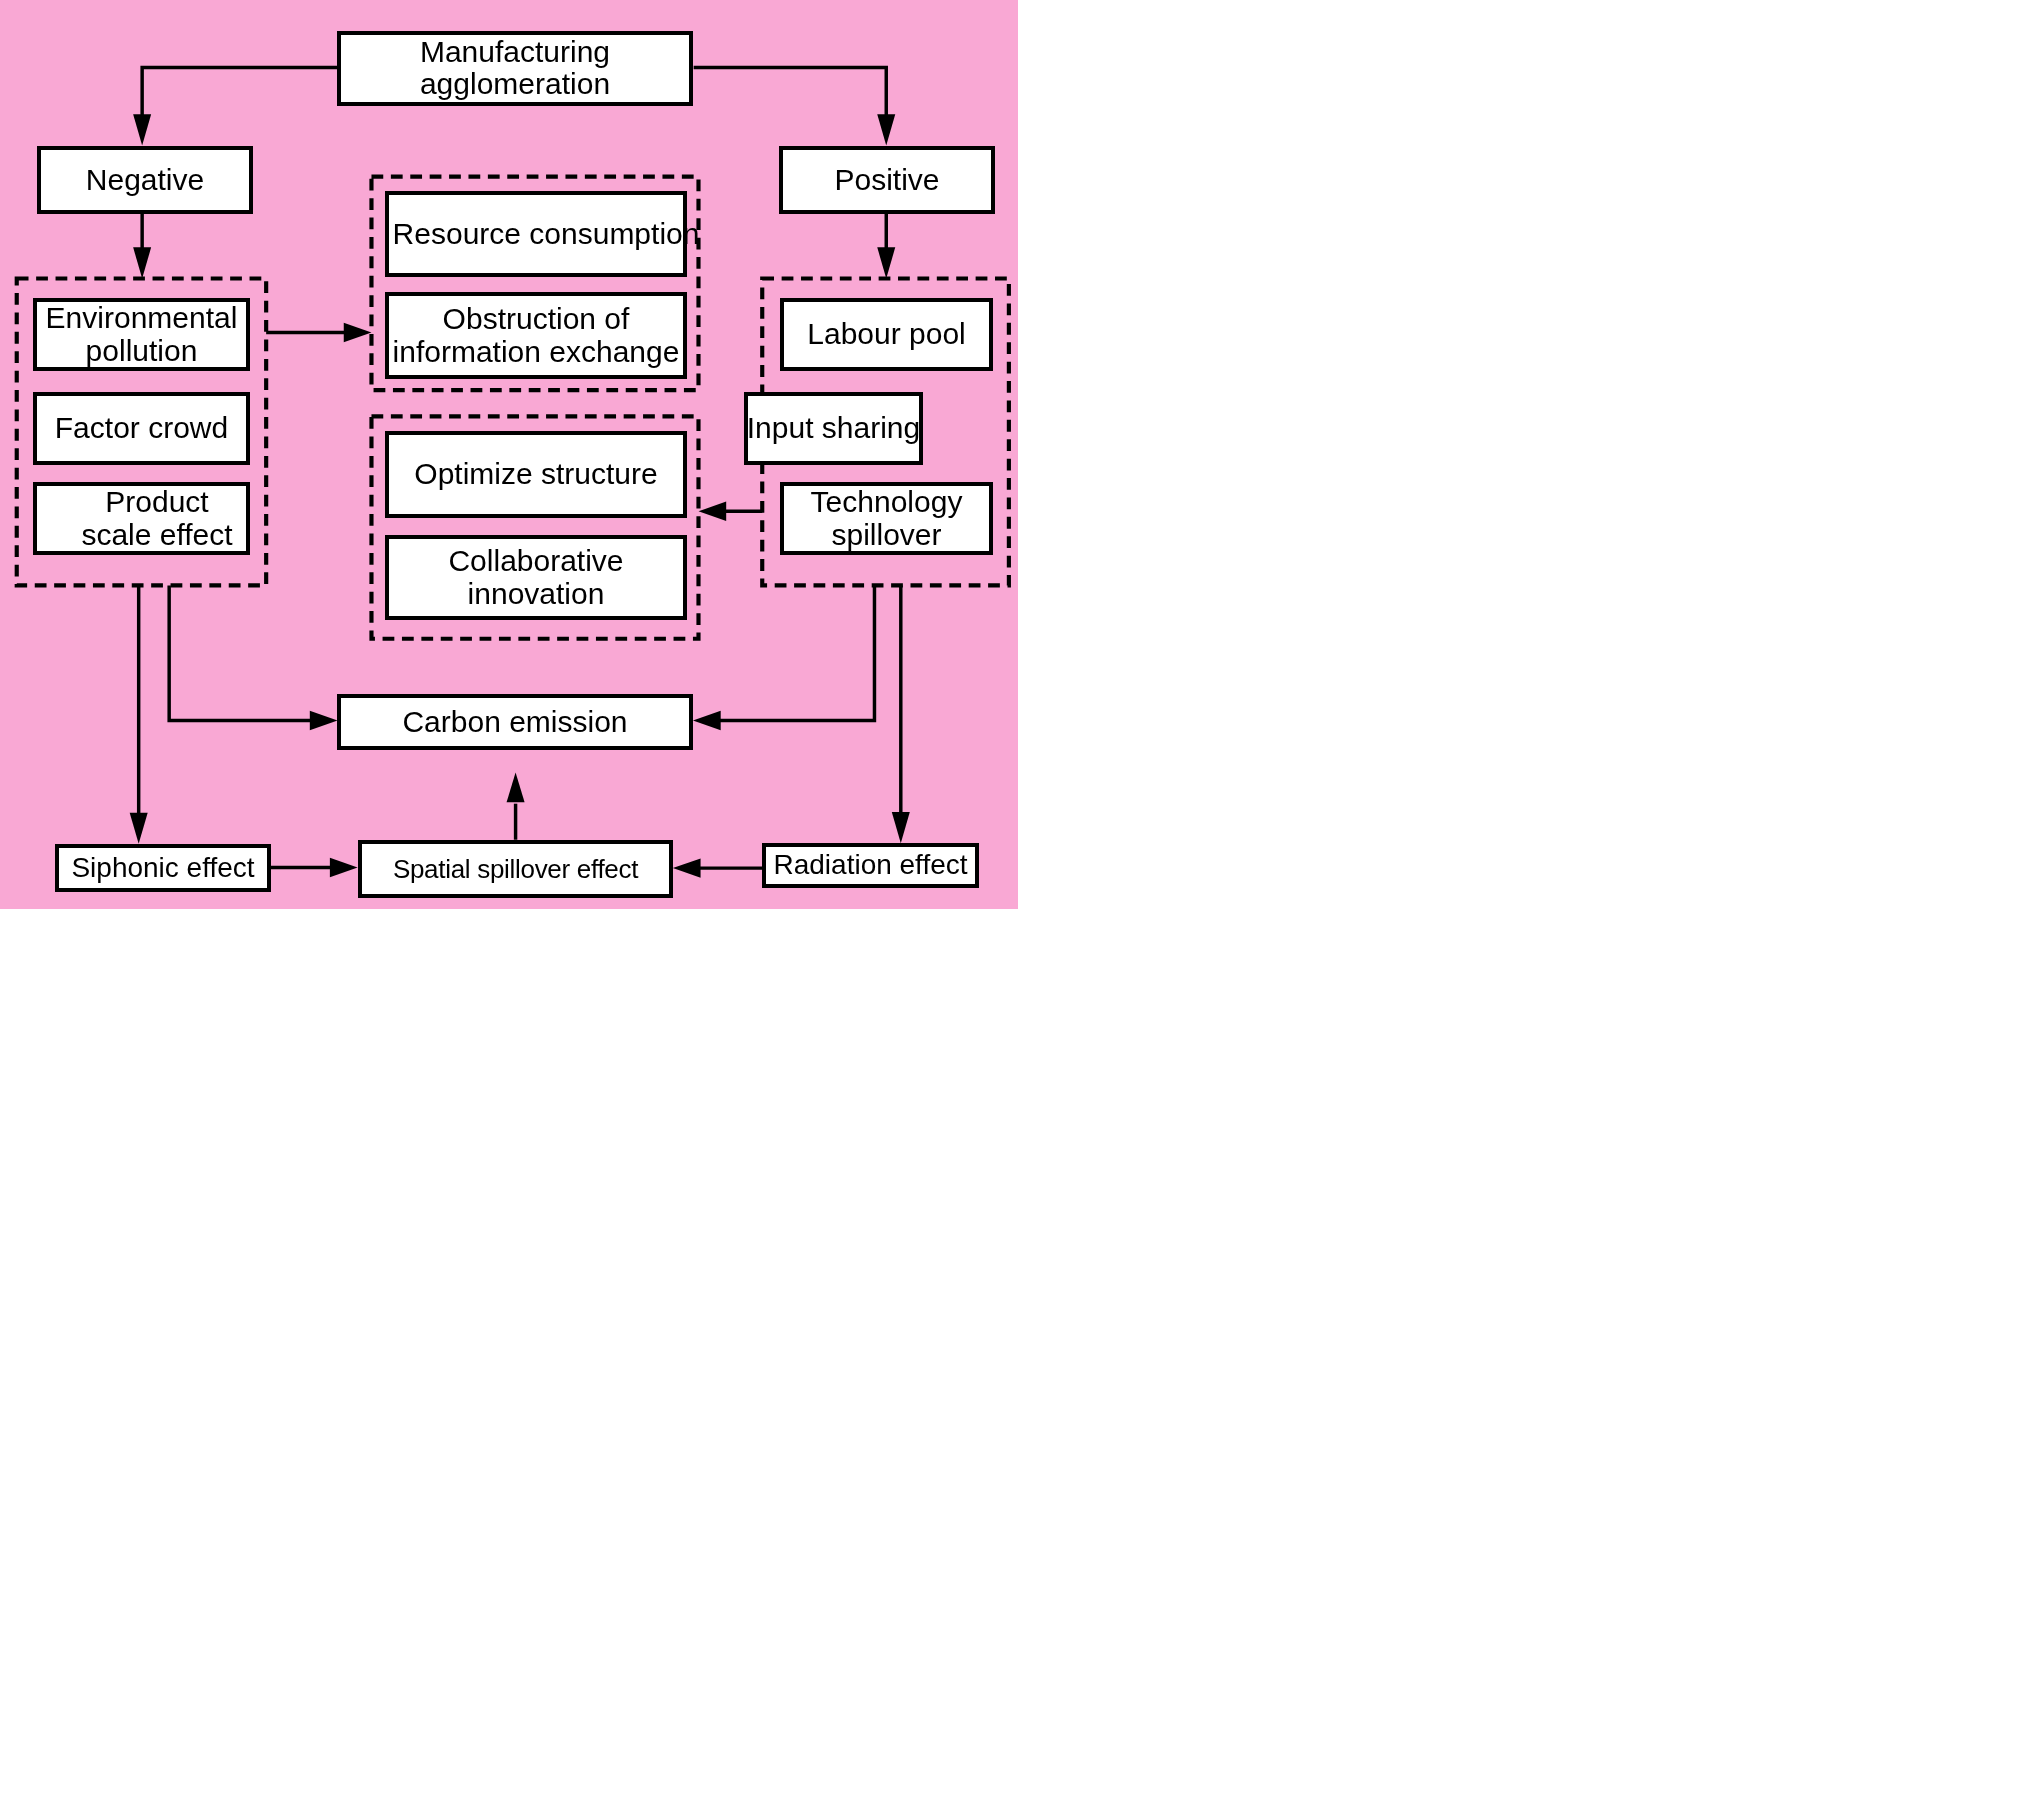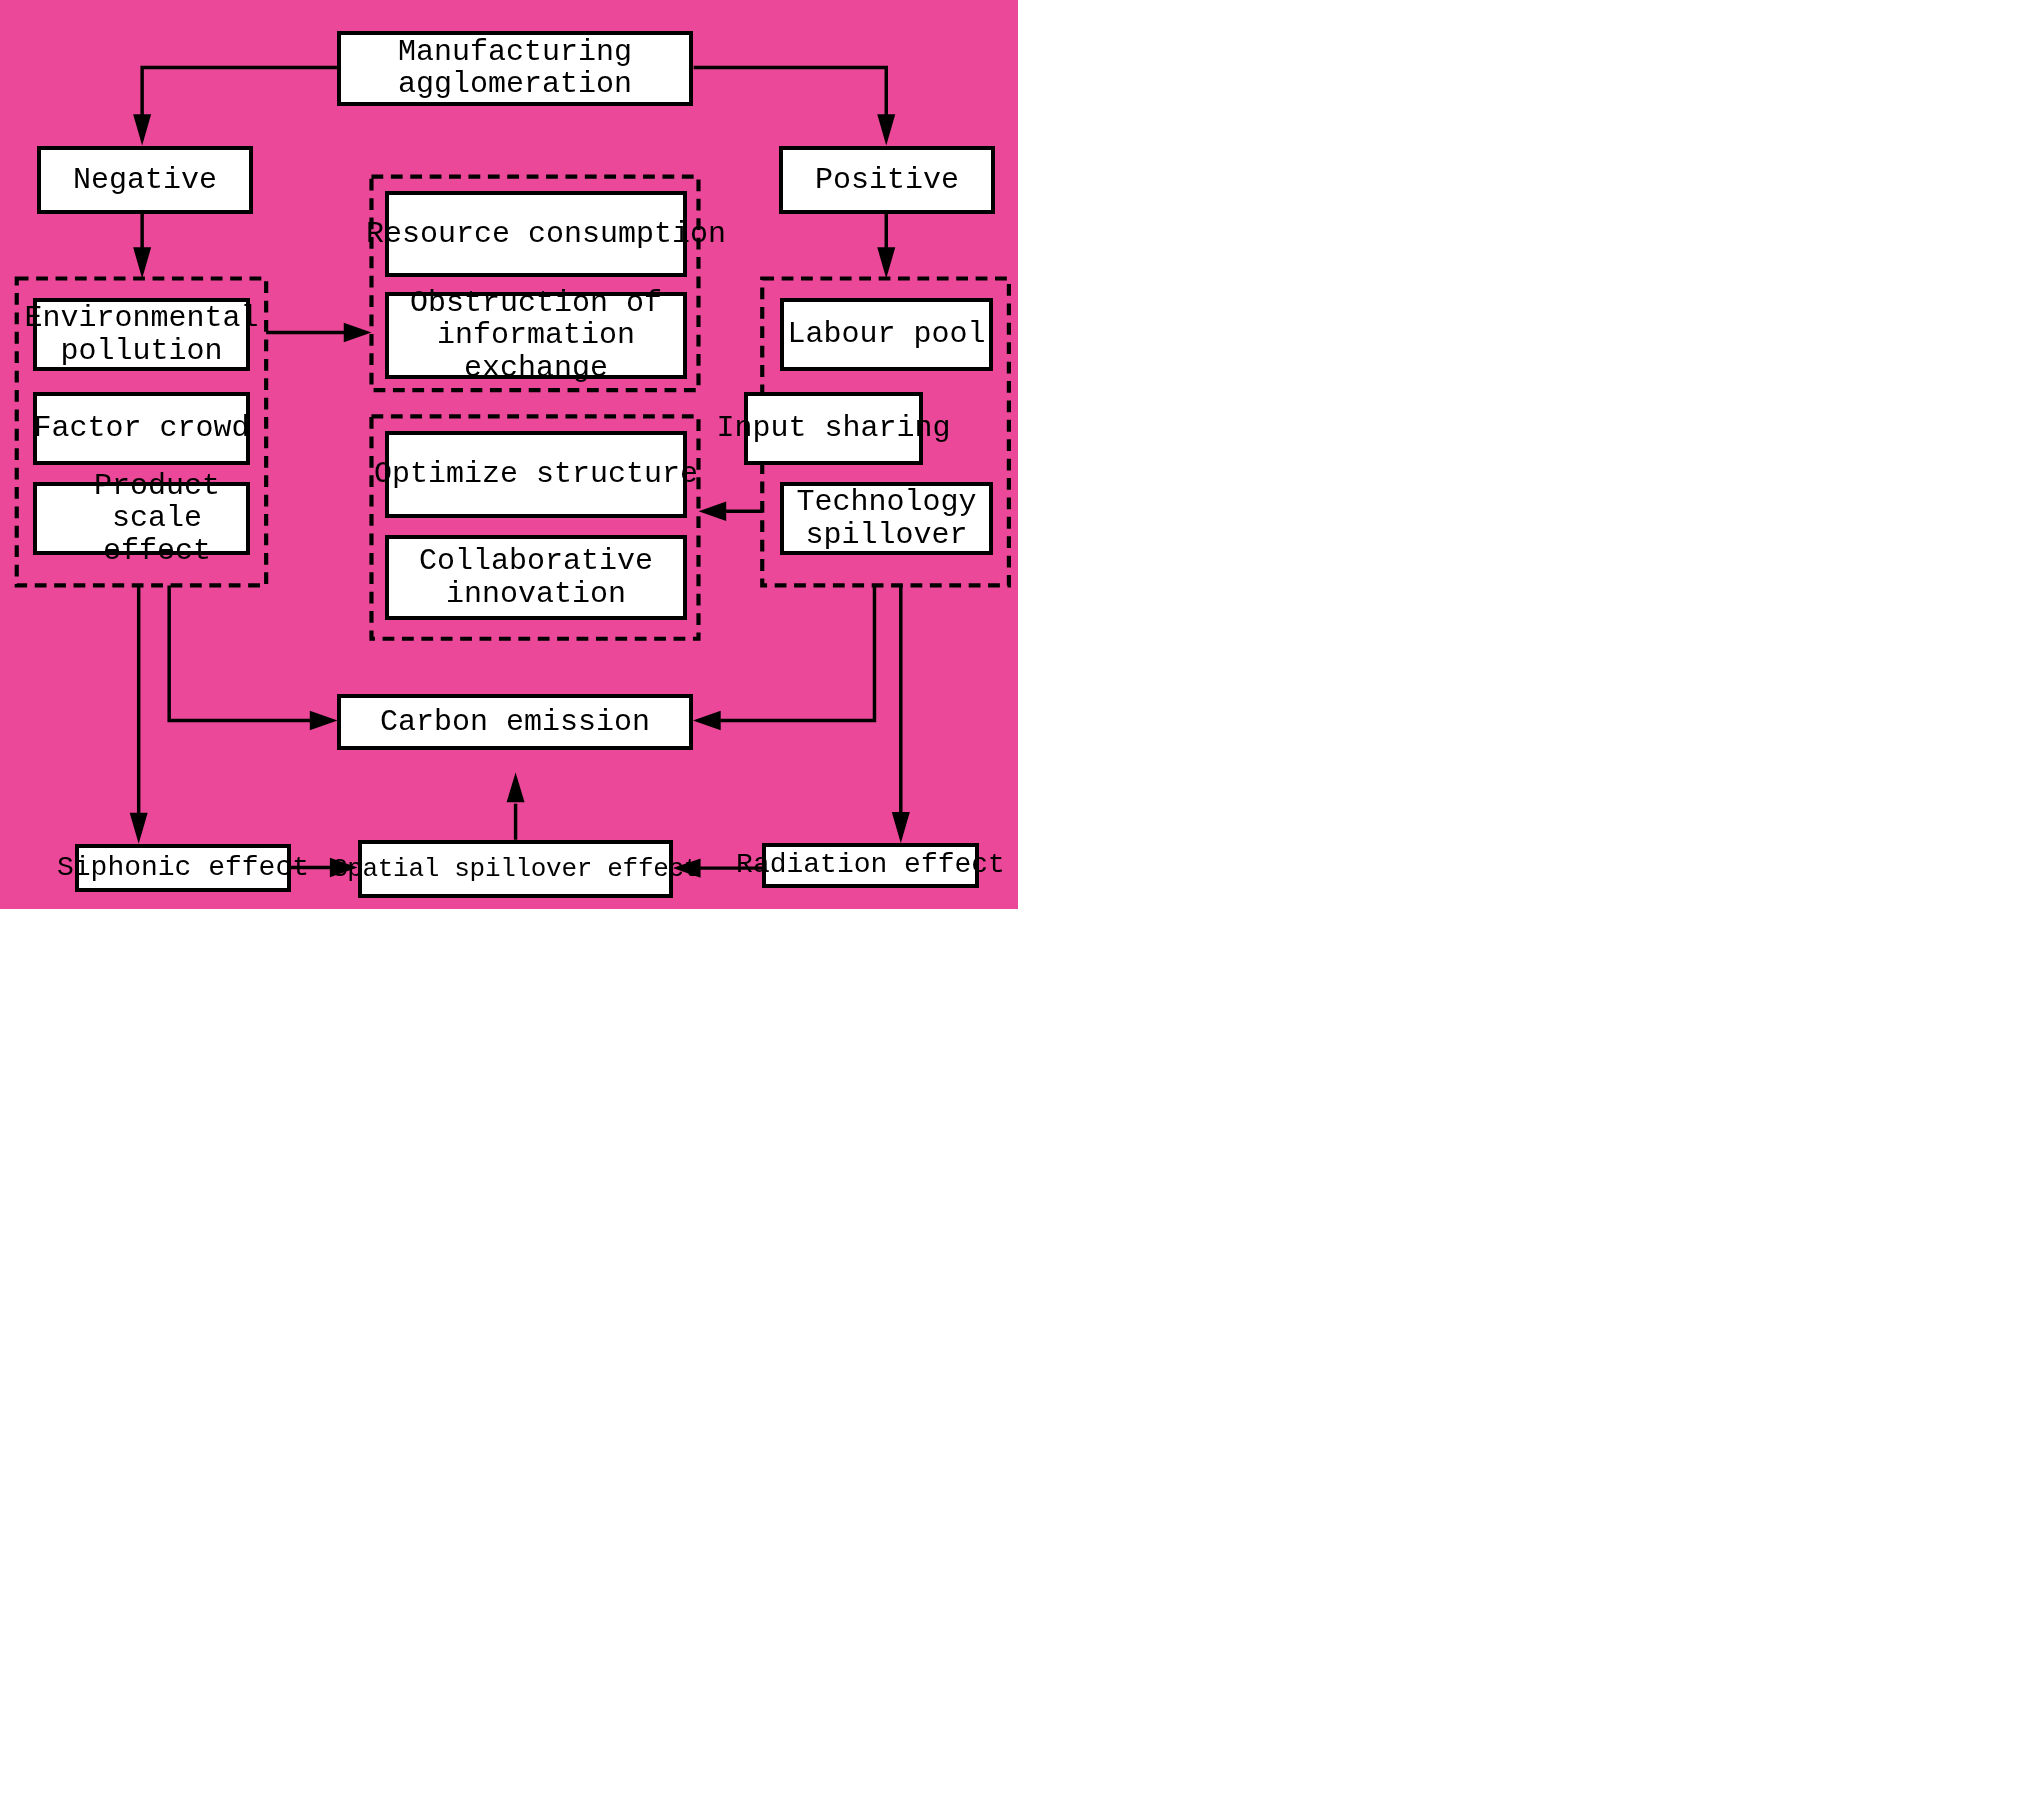--- a/index.html
+++ b/index.html
@@ -1,21 +1,21 @@
 <!DOCTYPE html>
 <html style="font-size:11px"><head>
 <meta charset="utf-8">
 <style>
   html, body { margin: 0; padding: 0; background: #ffffff; }
   .stage {
     position: relative;
     width: 1018px; height: 909px;
-    background: #ec4899;
+    background: #f9a8d4;
     color: #000000;
-    font-family: Liberation Mono, monospace;
+    font-family: Liberation Sans, sans-serif;
     overflow: hidden;
   }
   .wires {
     position: absolute; left: 0; top: 0;
     width: 1018px; height: 909px;
   }
   .wires line, .wires polyline {
     stroke: #000000; stroke-width: 5; fill: none;
   }
   .wires polygon { fill: #000000; stroke: none; }
@@ -138,20 +138,20 @@
   <div class="node" style="left:385px; top:535px; width:302px; height:85px;">Collaborative innovation</div>
 
   <div class="node nowrap" style="left:780px; top:298px; width:213px; height:73px;">Labour pool</div>
 
   <div class="node nowrap" style="left:744px; top:392px; width:179px; height:73px;">Input sharing</div>
 
   <div class="node" style="left:780px; top:482px; width:213px; height:73px;">Technology spillover</div>
 
   <div class="node b7 nowrap" style="left:337px; top:694px; width:356px; height:56px;">Carbon emission</div>
 
-  <div class="node b7 nowrap f40" style="left:55px; top:844px; width:216px; height:48px;margin-left:20px;">Siphonic effect</div>
+  <div class="node b7 nowrap f40" style="left:55px; top:844px; width:216px; height:48px;">Siphonic effect</div>
 
   <div class="node b7 nowrap f38" style="left:358px; top:840px; width:315px; height:58px;">Spatial spillover effect</div>
 
   <div class="node b7 nowrap f40" style="left:762px; top:843px; width:217px; height:45px;">Radiation effect</div>
 
 </div>
 
 
 </body></html>

